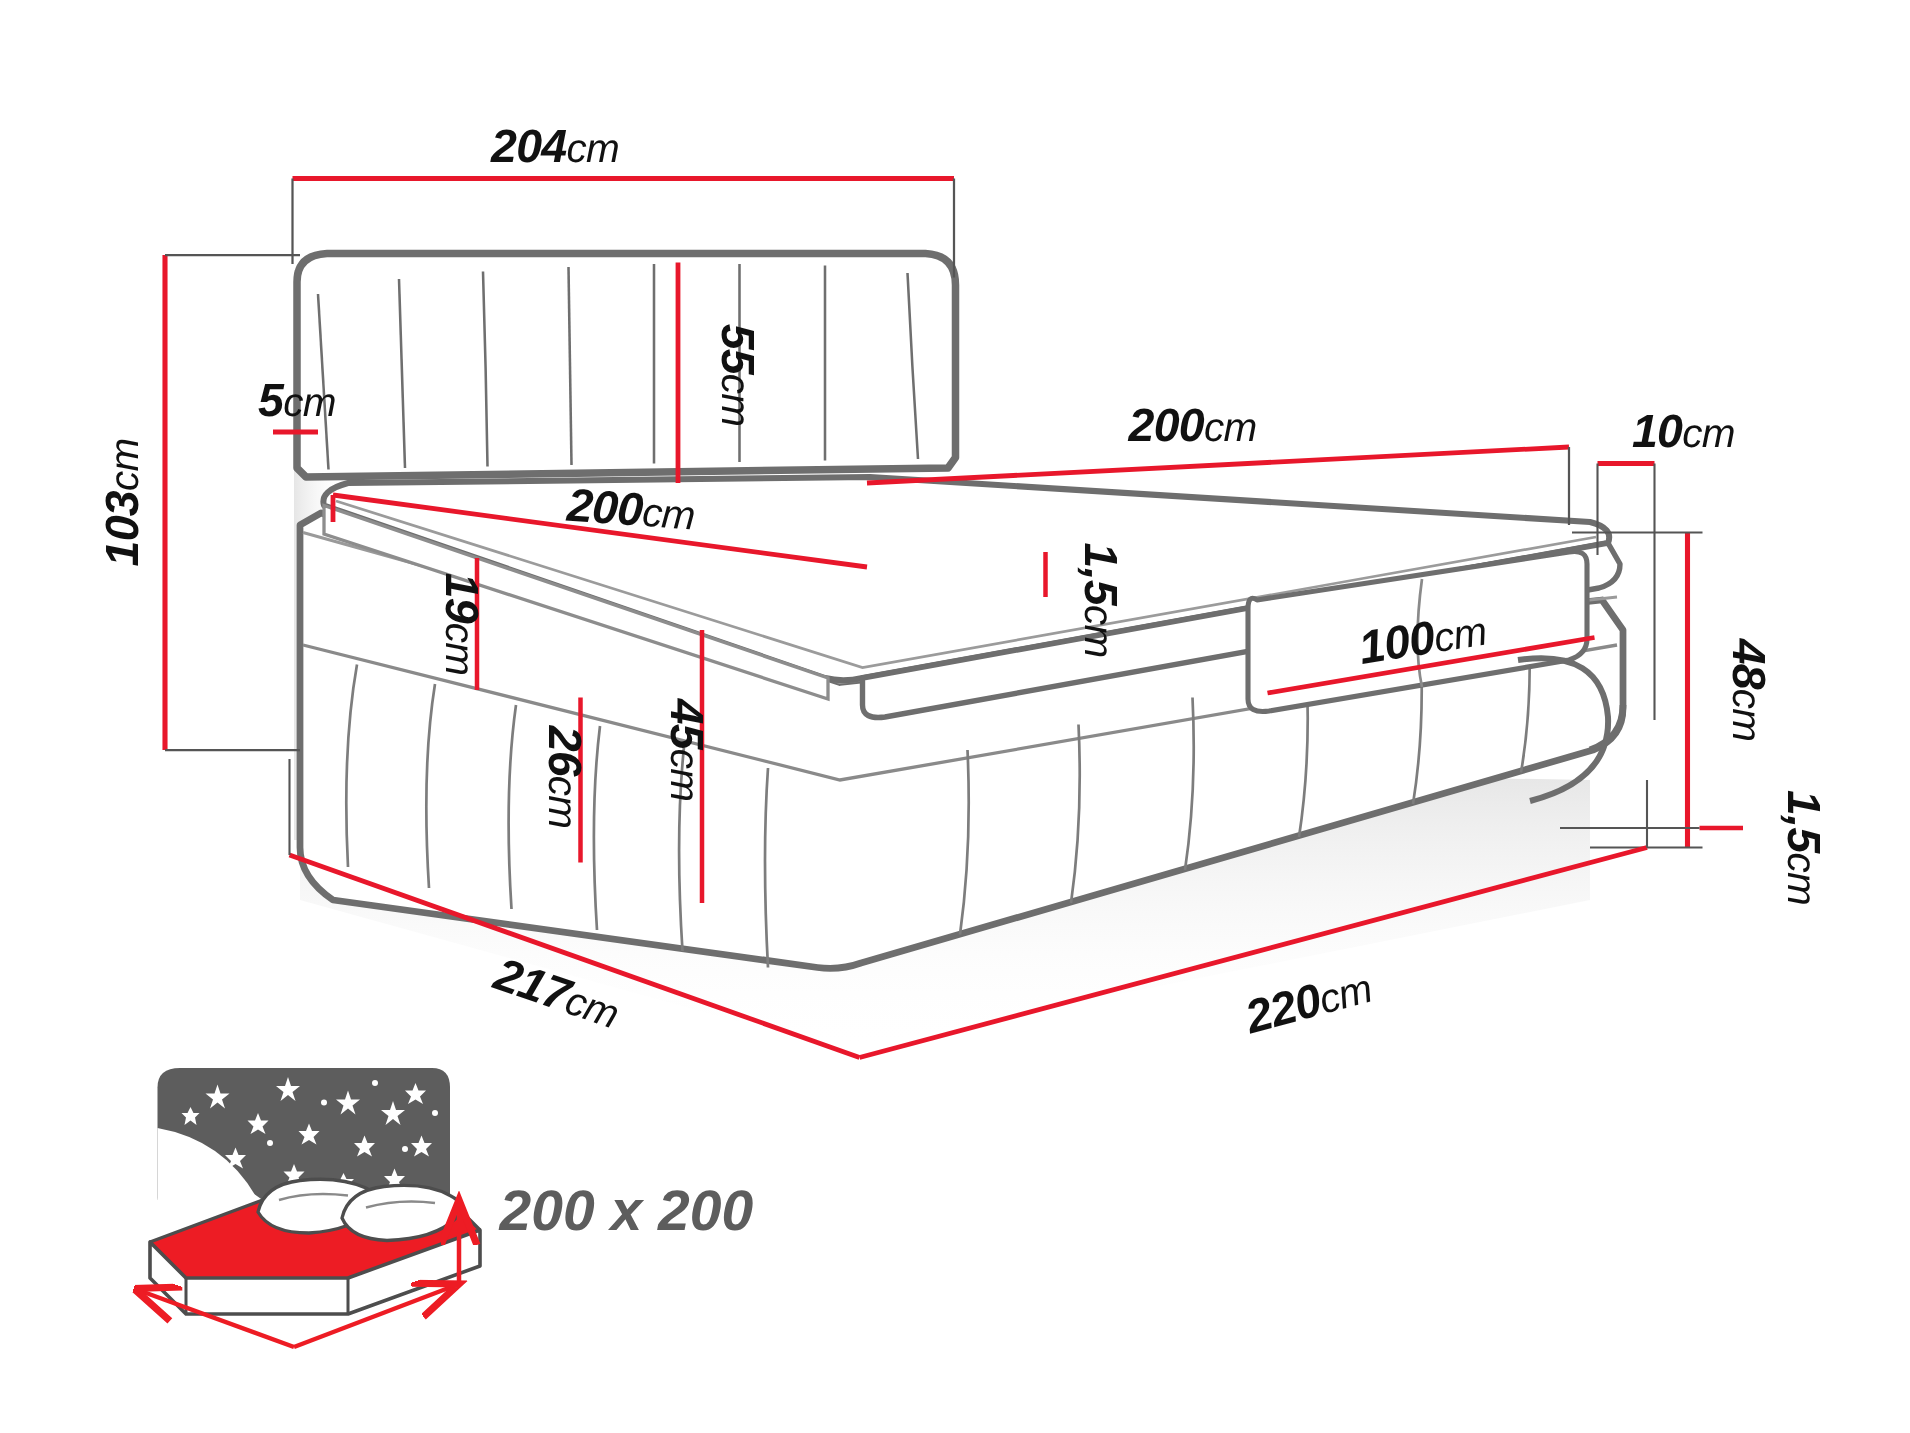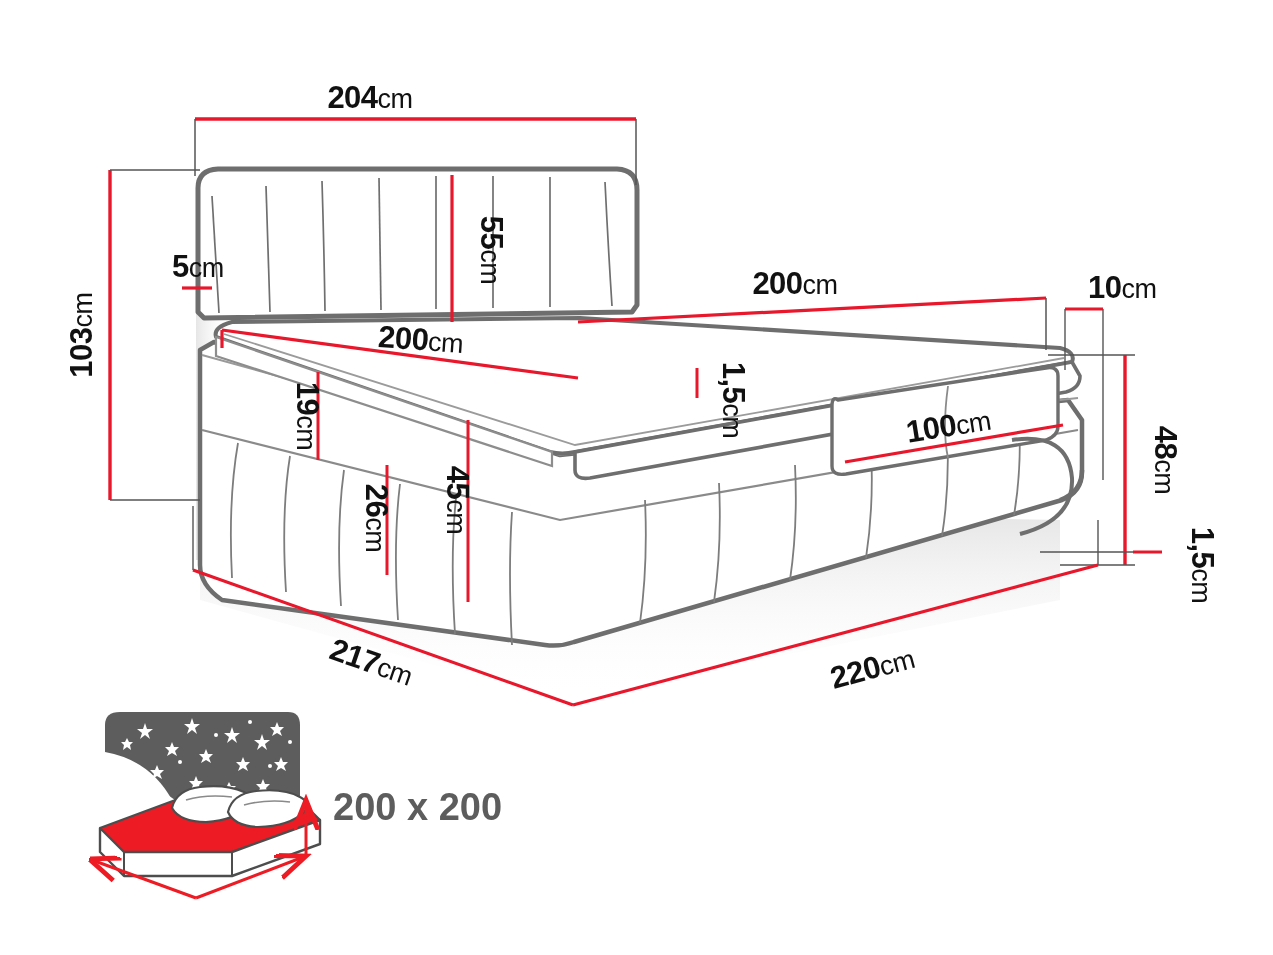--- a/index.html
+++ b/index.html
@@ -2,21 +2,21 @@
 <html><head>
 <meta charset="utf-8">
 <title>Bed Dimension Diagram</title>
 <style>
   html,body{margin:0;padding:0;background:#ffffff;}
   body{
     width:1273px;height:955px;overflow:hidden;
     font-family:"Liberation Sans","DejaVu Sans",sans-serif;
     position:relative;
   }
-  #stage{position:absolute;left:0;top:0;width:1273px;height:955px;}
+  #stage{position:absolute;left:0;top:0;width:1273px;height:955px;font-style:italic;}
   svg{display:block;}
   .dimtext{
     font-family:"Liberation Sans","DejaVu Sans",sans-serif;
     fill:#111111;
     font-size:31px;
     font-weight:700;
     letter-spacing:-0.5px;
   }
   .dimunit{
     font-weight:400;

